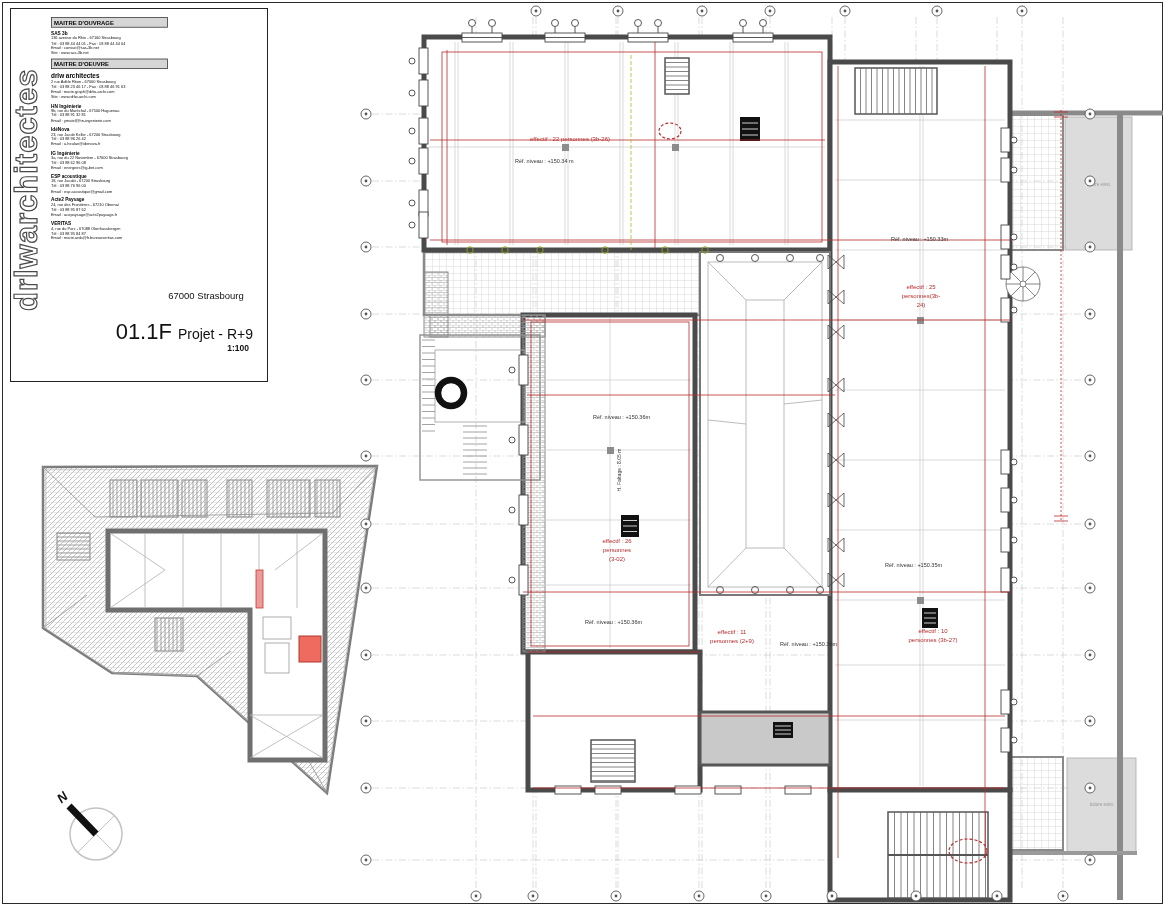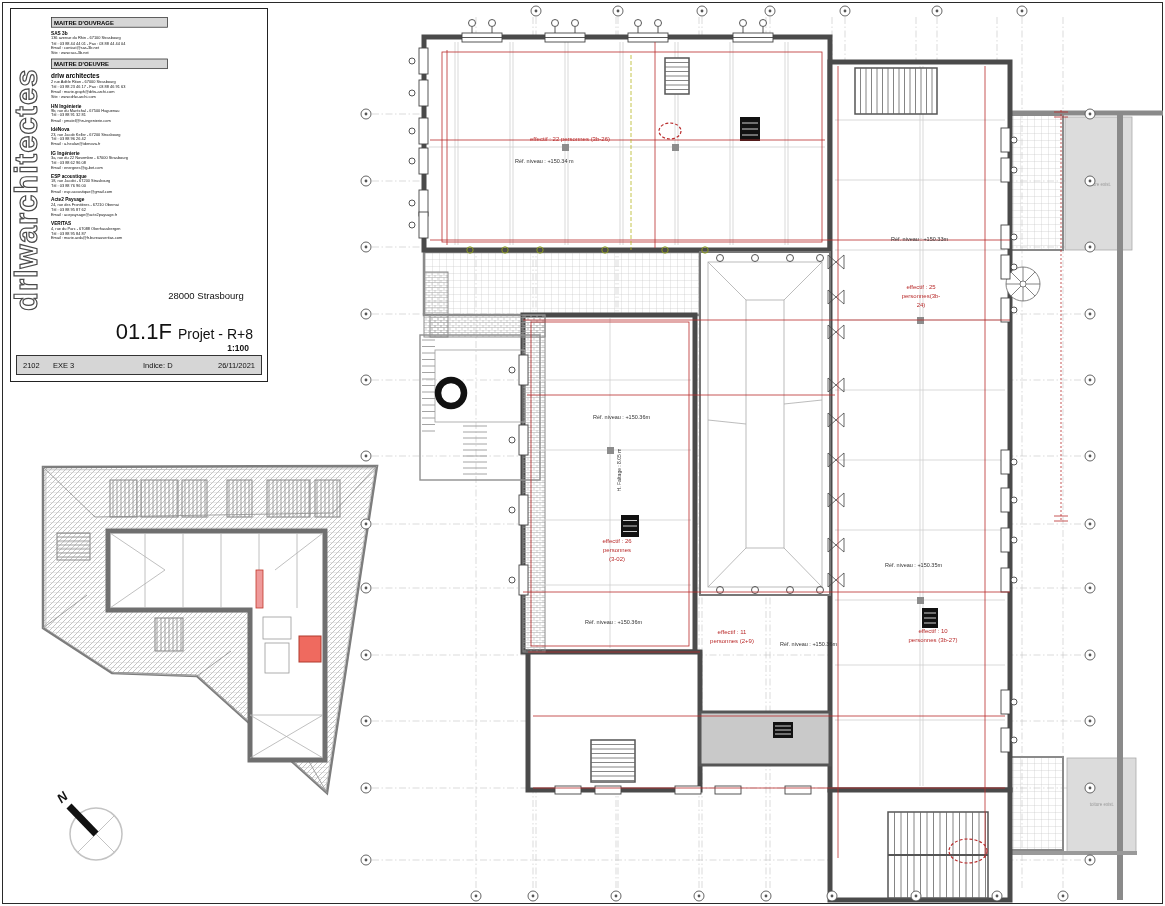--- a/index.html
+++ b/index.html
@@ -88,32 +88,26 @@
           <div class="ln">Tél : 03 88 95 87 62</div>
           <div class="ln">Email : acepaysage@acte2paysage.fr</div>
         </div>
         <div class="entry">
      <div class="nm ">VERITAS</div>
      <div class="ln">4, rue du Parc - 67088 Oberhausbergen</div>
           <div class="ln">Tél : 03 88 95 84 87</div>
           <div class="ln">Email : marie.arda@fr.bureauveritas.com</div>
         </div>
       </div>
-    <div class="proj-city">28000 Strasbourg</div>
+    <div class="proj-city">67000 Strasbourg</div>
     <div class="sheet-line">
       <span class="sheet-num">01.1F</span>
-      <span class="sheet-nm">Projet - R+8</span>
+      <span class="sheet-nm">Projet - R+9</span>
     </div>
     <div class="sheet-scale">1:100</div>
-    <div class="tb-footer">
-      <span class="c1">2102</span>
-      <span class="c2">EXE 3</span>
-      <span class="c3">Indice: D</span>
-      <span class="c4">26/11/2021</span>
-    </div>
   </div>
 
   <div class="key-plan" id="keyplan">
 <svg width="355" height="350" viewBox="0 0 355 350">
  <defs>
   <pattern id="roofH" width="5" height="5" patternUnits="userSpaceOnUse">
     <path d="M0,5 l5,-5" stroke="#ababab" stroke-width="0.7"></path>
             <path d="M0,2.5 h5" stroke="#c9c9c9" stroke-width="0.4"></path>
   </pattern>
   <pattern id="kv" width="4" height="4" patternUnits="userSpaceOnUse">

